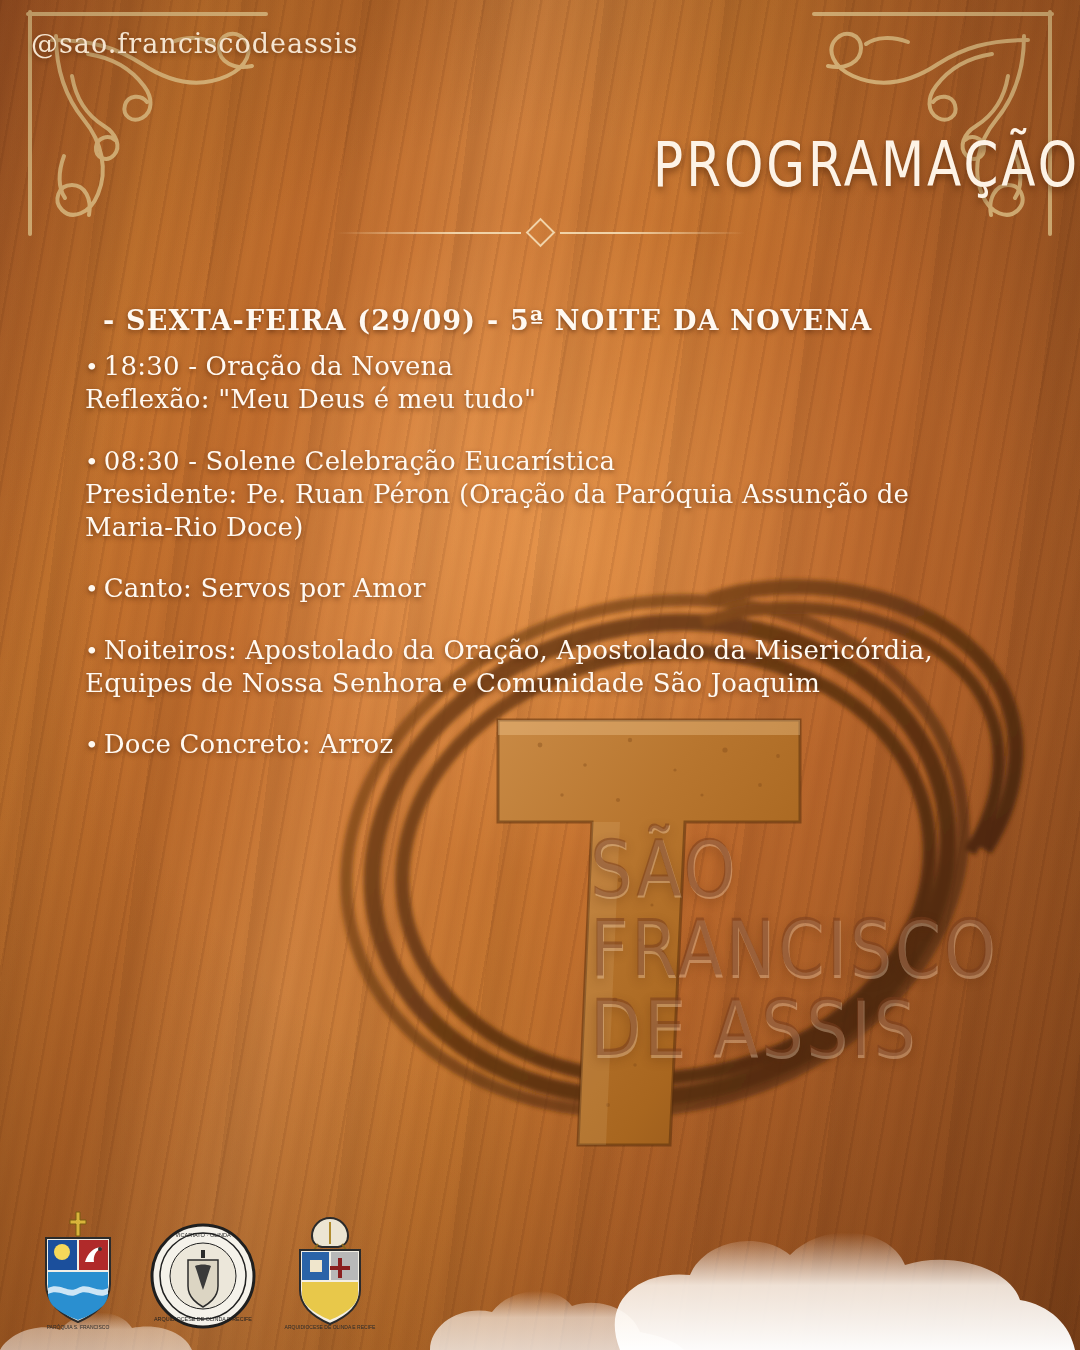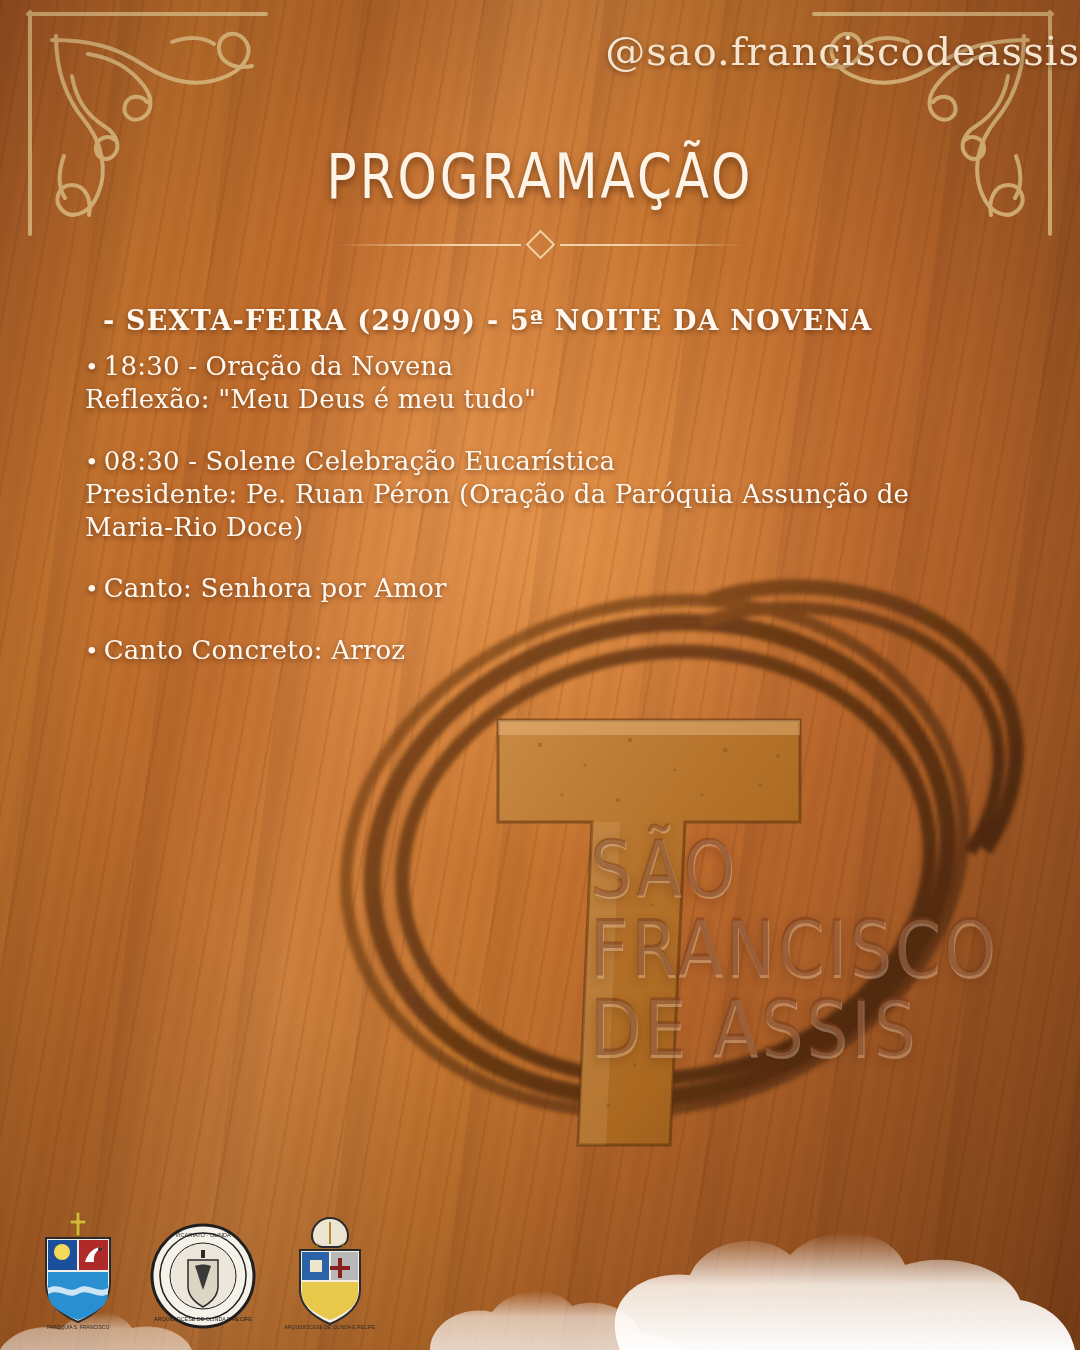--- a/index.html
+++ b/index.html
@@ -55,36 +55,37 @@
   .corner svg { width: 100%; height: 100%; display: block; }
   .corner-tl { top: 6px; left: 22px; }
   .corner-tr { top: 6px; right: 22px; transform: scaleX(-1); }
 
   
   .handle {
     position: absolute;
     top: 28px;
     left: 0;
     right: 0;
-    text-align: right;
+    text-align: left;
     font-family: "DejaVu Serif", serif;
-    font-size: 40px;
+    font-size: 27px;
     letter-spacing: 1px;
     color: #f5e4cf;
     text-shadow: 0 2px 5px rgba(60,25,5,0.55);
     z-index: 5;
+    padding-left: 31px;
   }
 
   
   .title-block {
     position: absolute;
-    top: 148px;
+    top: 136px;
     left: 0;
     right: 0;
-    text-align: center;
+    text-align: right;
     z-index: 5;
   }
   .title {
     font-family: "DejaVu Sans", sans-serif;
     font-size: 50px;
     font-weight: 400;
     letter-spacing: 3px;
     color: #fdf3e6;
     text-shadow: 0 3px 7px rgba(70,30,5,0.55);
     transform: scaleY(1.25);
@@ -312,26 +313,29 @@
       <span class="bullet">•</span><span>18:30 - Oração da Novena</span>
       <span class="sub">Reflexão: "Meu Deus é meu tudo"</span>
     </div>
 
     <div class="sched-item">
       <span class="bullet">•</span><span>08:30 - Solene Celebração Eucarística</span>
       <span class="sub">Presidente: Pe. Ruan Péron (Oração da Paróquia Assunção de Maria-Rio Doce)</span>
     </div>
 
     <div class="sched-item">
-      <span class="bullet">•</span><span>Canto: Senhora por Amor</span>
-    </div>
-
+      <span class="bullet">•</span><span>Canto: Servos por Amor</span>
+    </div>
 
     <div class="sched-item">
-      <span class="bullet">•</span><span>Canto Concreto: Arroz</span>
+      <span class="bullet">•</span><span>Noiteiros: Apostolado da Oração, Apostolado da Misericórdia, Equipes de Nossa Senhora e Comunidade São Joaquim</span>
+    </div>
+
+    <div class="sched-item">
+      <span class="bullet">•</span><span>Doce Concreto: Arroz</span>
     </div>
   </div>
 
   <div class="clouds">
     <svg viewBox="0 0 1080 250" xmlns="http://www.w3.org/2000/svg" preserveAspectRatio="none">
       <defs>
         <linearGradient id="cloudG" x1="0" y1="0" x2="0" y2="1">
           <stop offset="0%" stop-color="rgba(255,255,255,0)"></stop>
           <stop offset="45%" stop-color="rgba(255,250,244,0.85)"></stop>
           <stop offset="100%" stop-color="rgba(255,255,255,0.98)"></stop>

